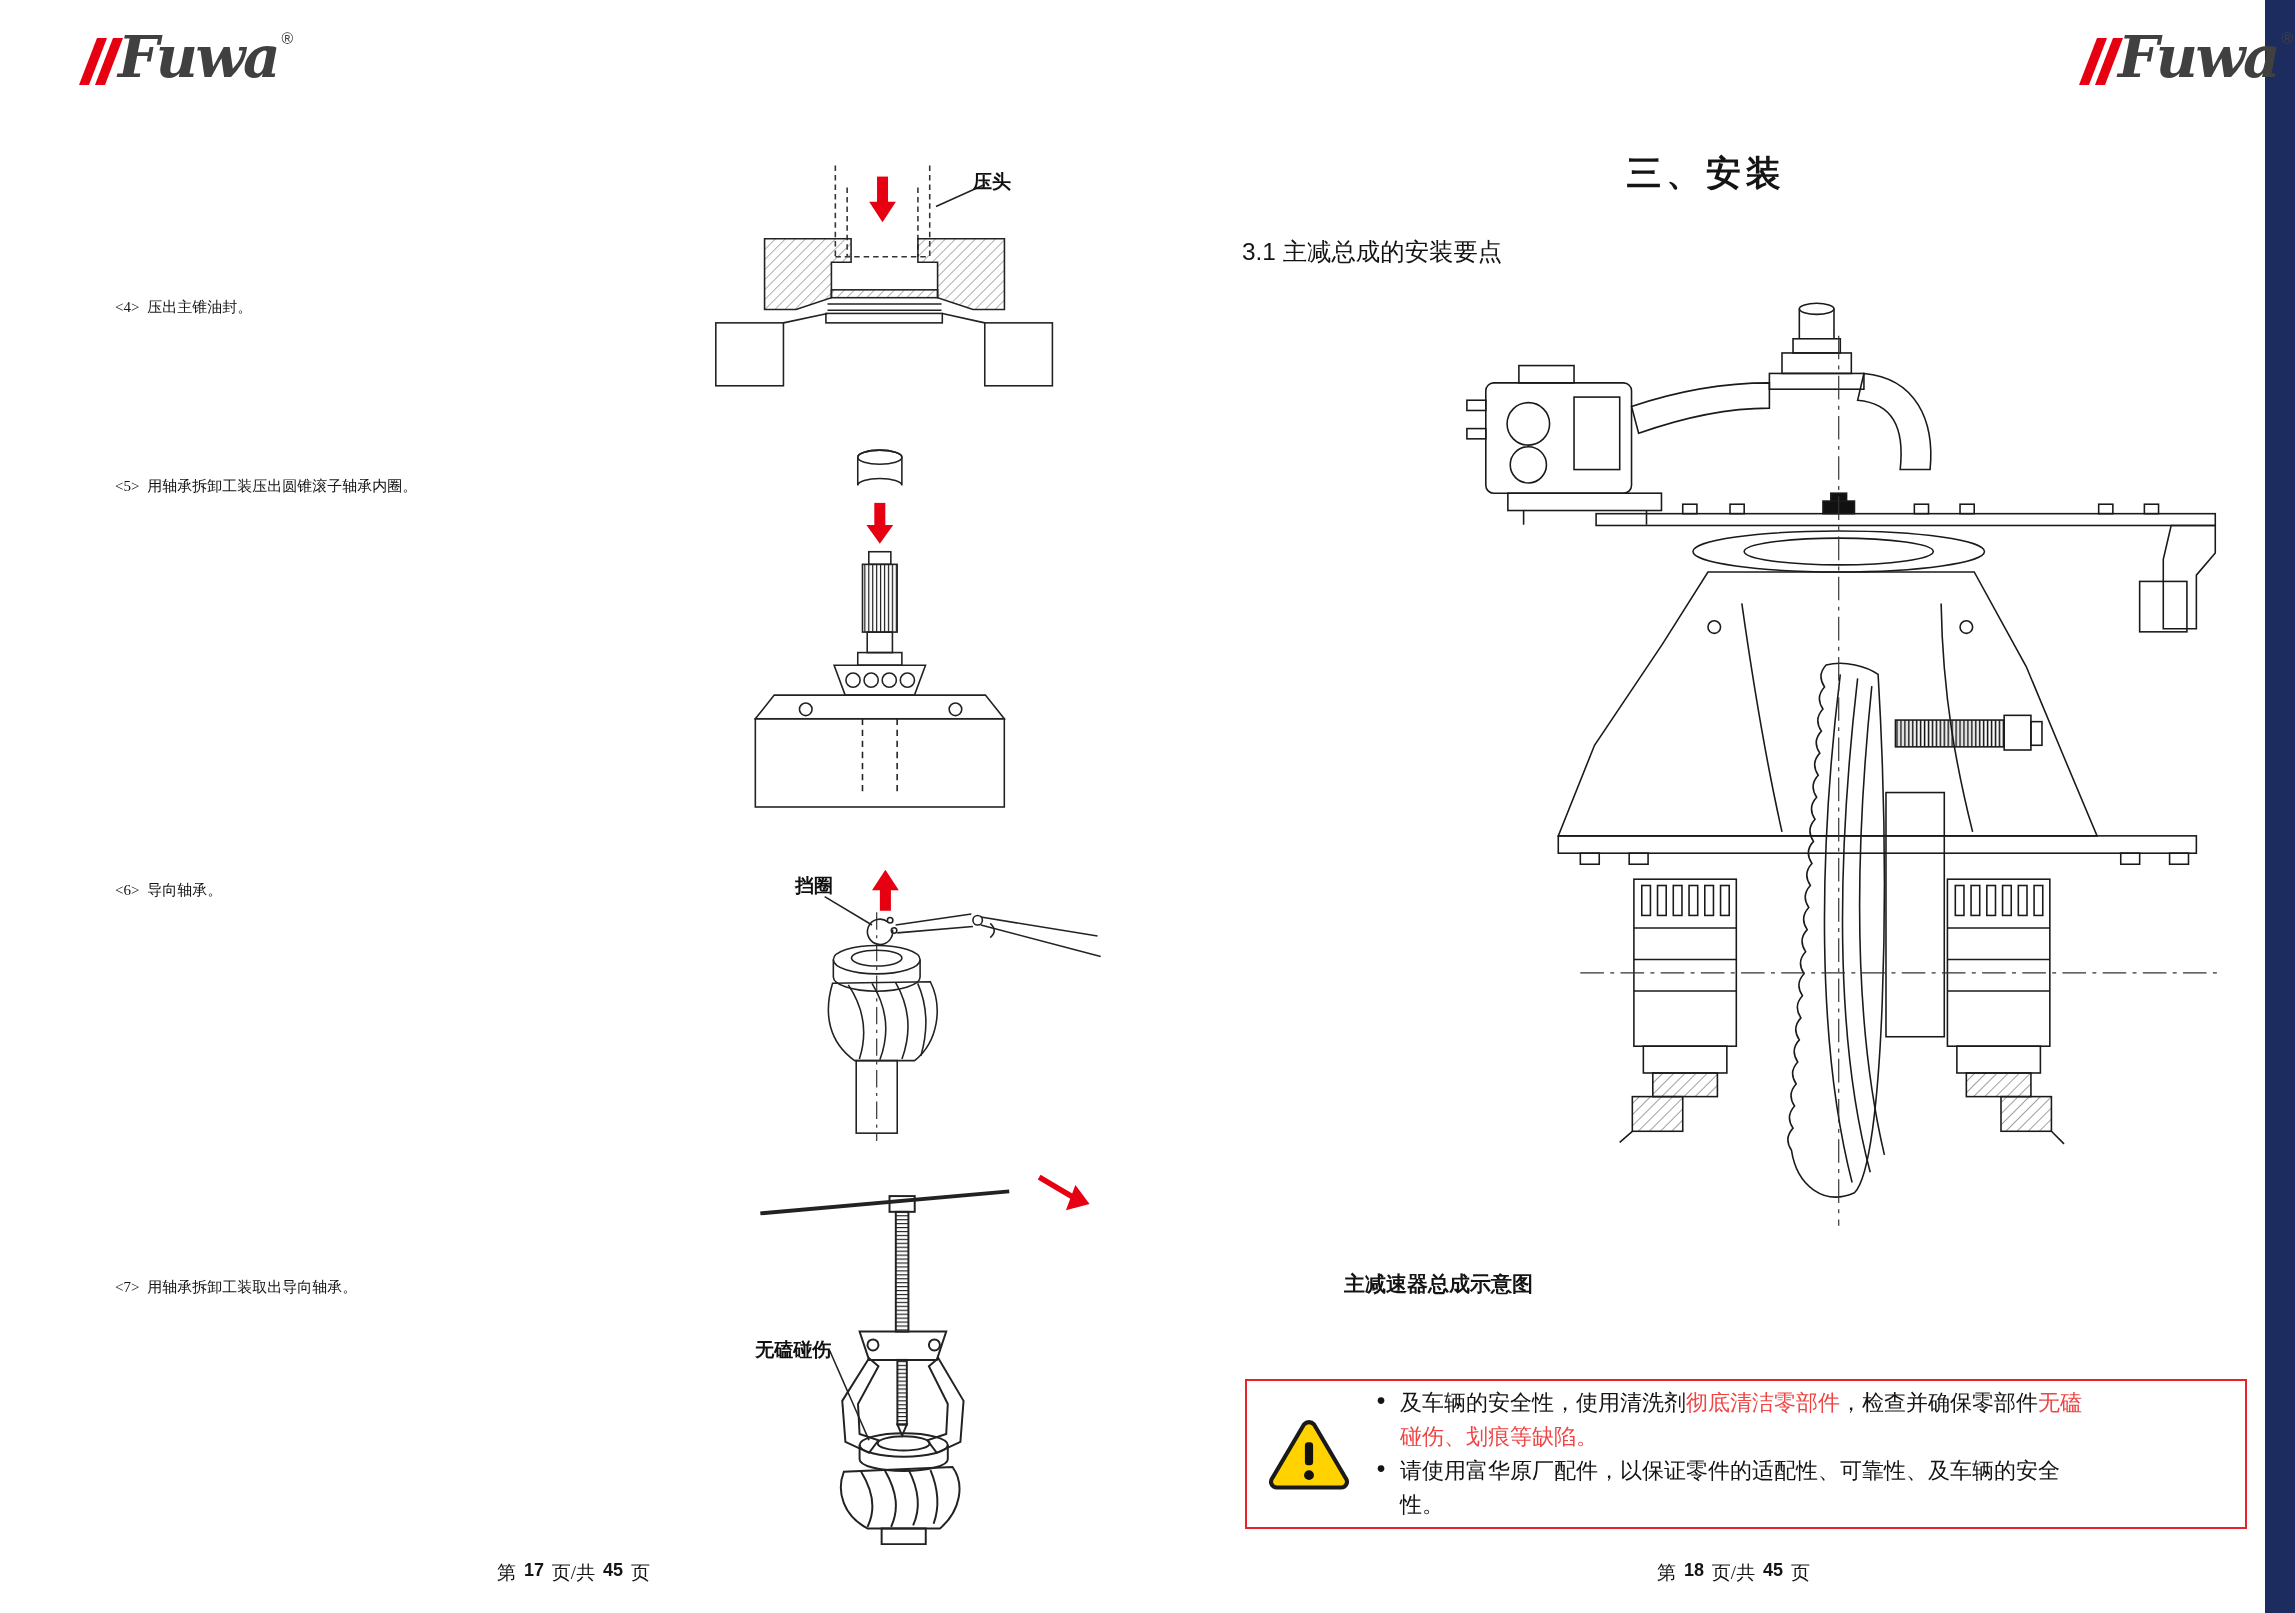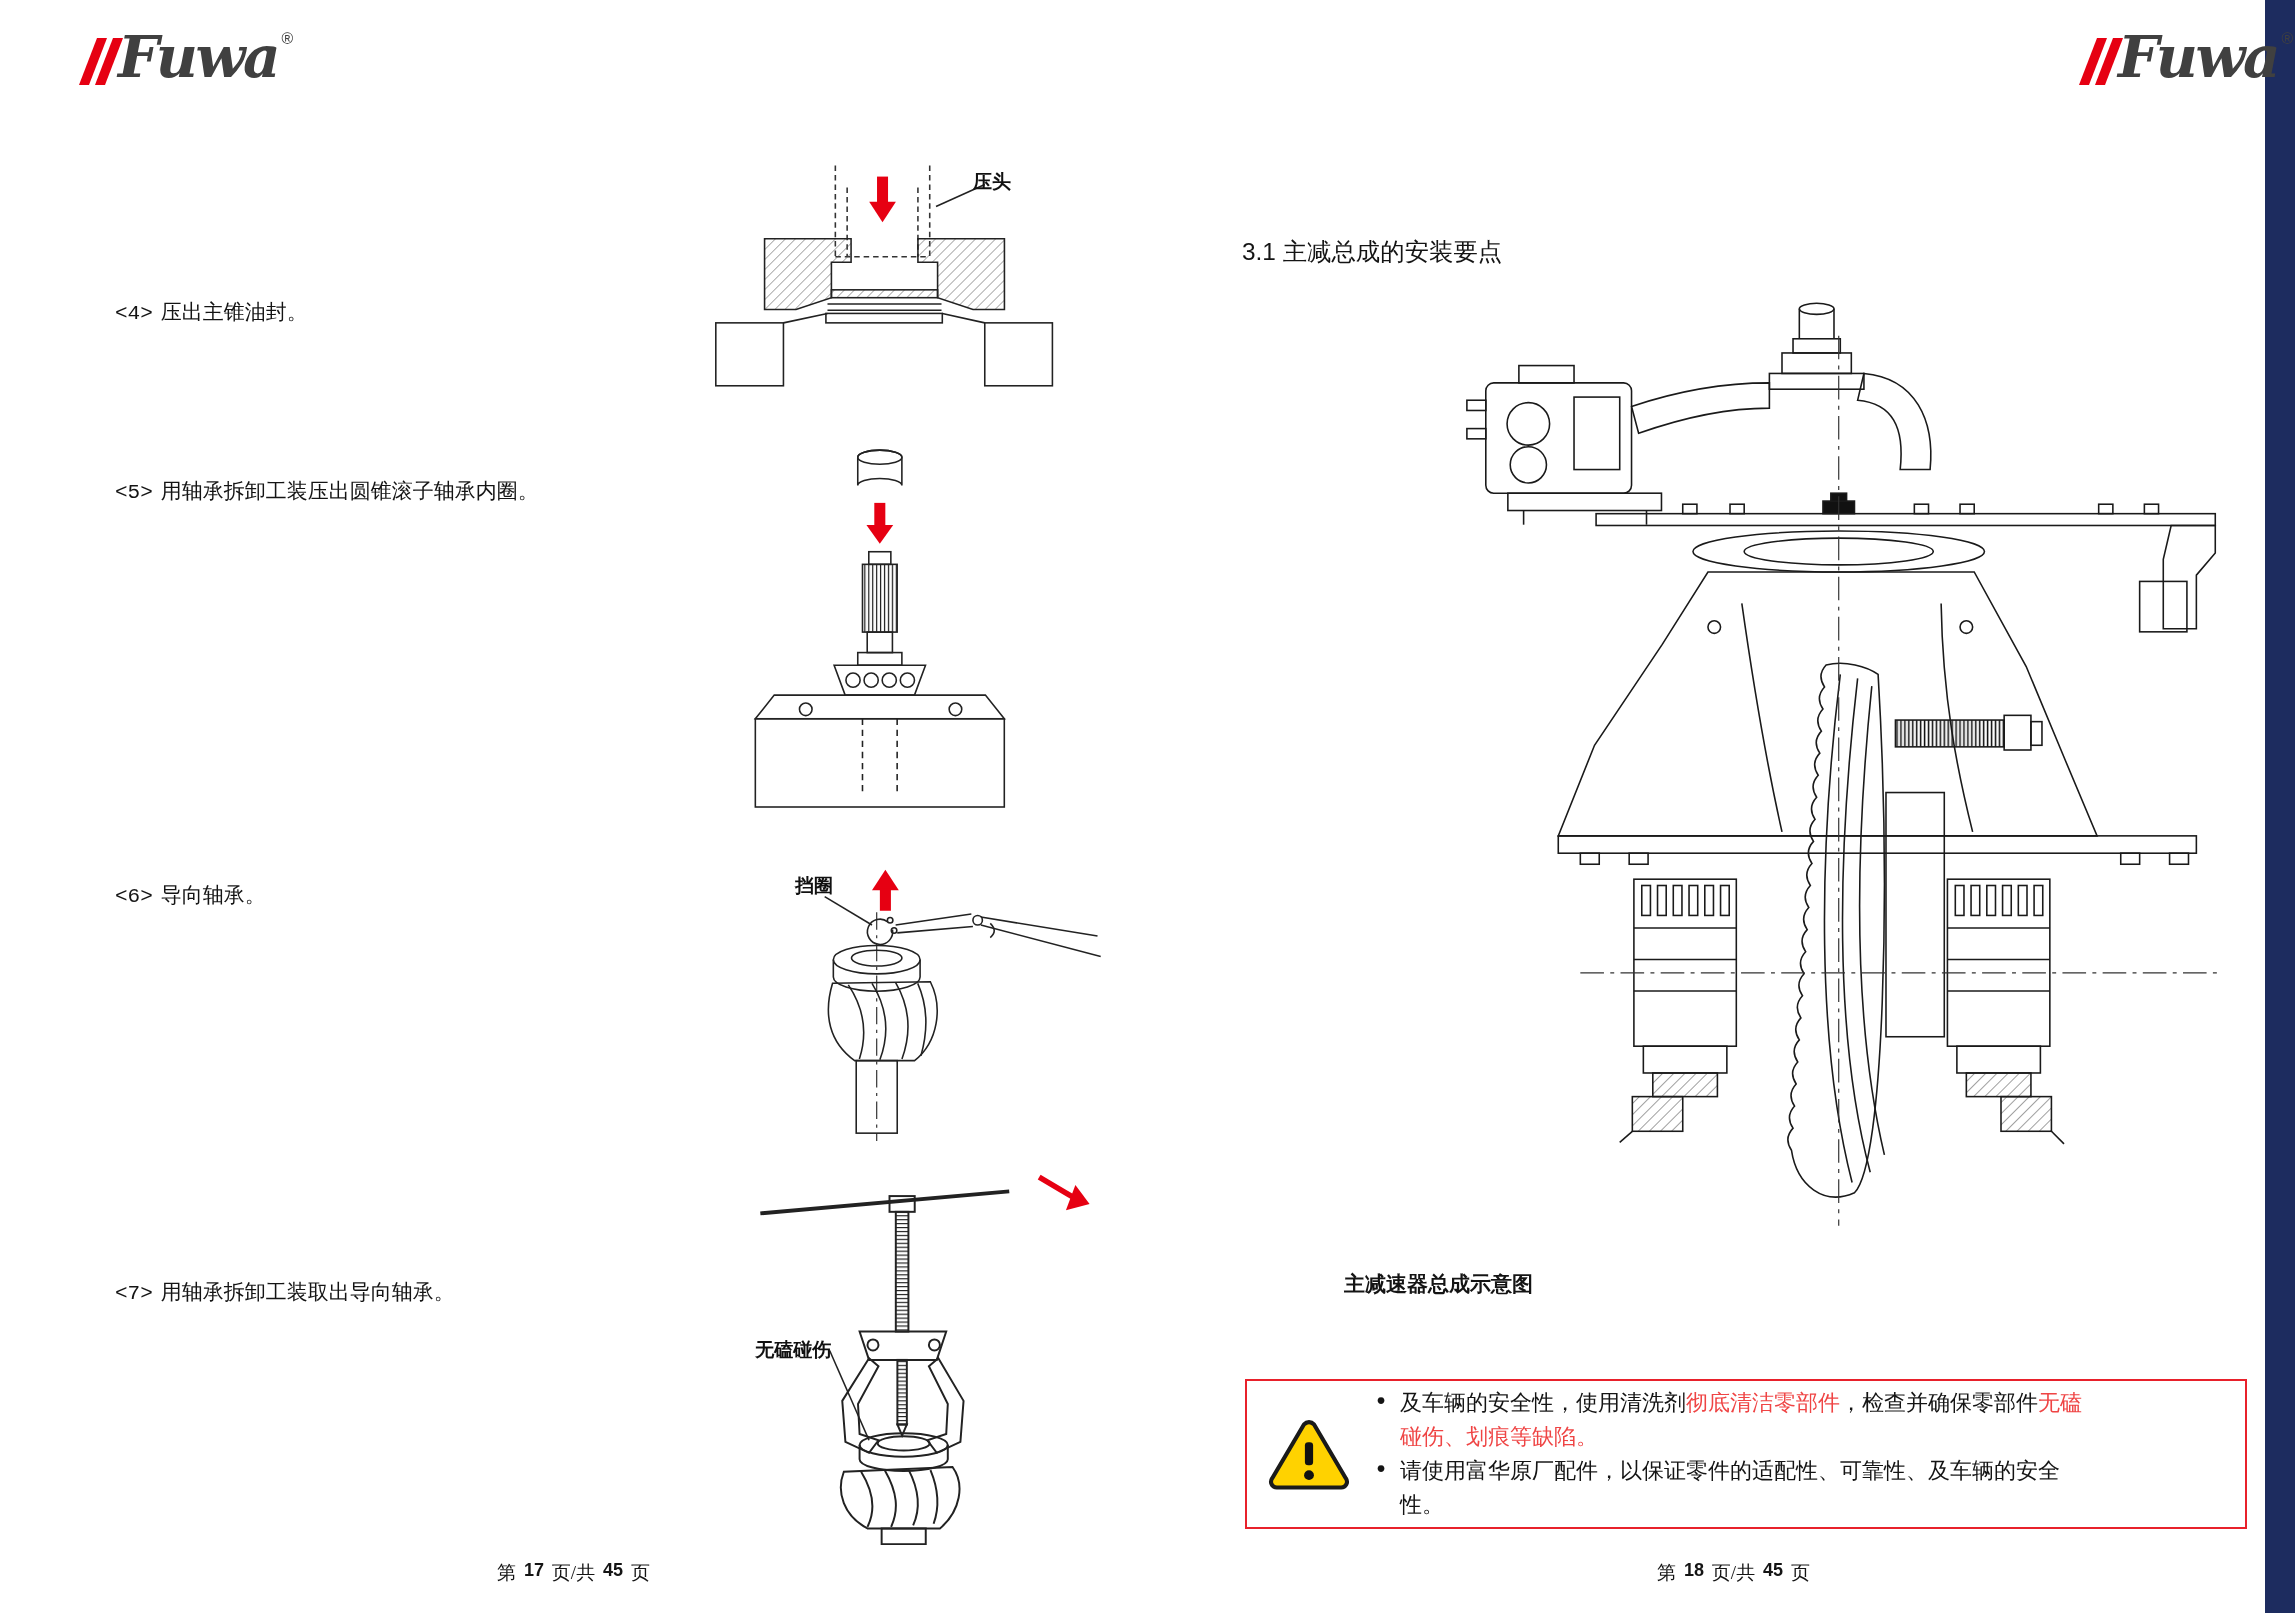--- a/index.html
+++ b/index.html
@@ -10,21 +10,21 @@
 
   
   .logo{position:absolute;display:flex;align-items:flex-start;color:#404040}
   .logo .bars{display:flex;gap:6.3px;margin-top:9.5px;margin-right:4.7px}
   .logo .bar{display:block;width:9.5px;height:47px;background:#e60012;transform:skewX(-21deg)}
   .logo .word{font-family:"DejaVu Serif",serif;font-style:italic;font-weight:bold;font-size:58px;line-height:1;letter-spacing:-2.4px}
   .logo .reg{font-size:15.8px;font-style:normal;margin-top:1.6px;margin-left:3.2px;font-family:"Liberation Sans",sans-serif}
   .logo-left{left:88px;top:28px}
   .logo-right{left:2088px;top:28px}
 
-  .step{position:absolute;font-family:Liberation Mono, monospace;font-size:21px;white-space:nowrap}
+  .step{position:absolute;font-family:Liberation Serif, serif;font-size:15px;white-space:nowrap}
   .step .sid{margin-right:7.9px}
 
   .fig{position:absolute}
   .fig svg{display:block;width:100%;height:100%}
   .fig-label{position:absolute;font-size:19px;font-weight:bold;color:#111;white-space:nowrap}
 
   .title{position:absolute;left:1147px;top:150px;width:1118px;text-align:center;font-size:35px;font-weight:bold;letter-spacing:4.7px}
   .section{position:absolute;left:1242px;top:236px;font-size:24.4px}
   .caption{position:absolute;left:1344px;top:1270px;width:876px;text-align:left;font-size:21px;font-weight:bold}
 
@@ -223,20 +223,21 @@
 
   <div class="logo logo-right">
     <span class="bars">
         <i class="bar"></i>
         <i class="bar"></i>
       </span>
     <span class="word">Fuwa</span>
     <span class="reg">®</span>
   </div>
 
+  <div class="title">三、安装</div>
   <div class="section">3.1 主减总成的安装要点</div>
 
   <div class="fig" style="left:1344px;top:288px;width:876px;height:950px">
     <svg viewBox="0 0 1112 1205">
       <defs>
         <pattern id="mh" width="10" height="10" patternUnits="userSpaceOnUse" patternTransform="rotate(45)">
           <line x1="0" y1="0" x2="0" y2="10" stroke="#444" stroke-width="1.3"></line>
         </pattern>
         <pattern id="mv" width="5" height="6" patternUnits="userSpaceOnUse">
           <line x1="2" y1="0" x2="2" y2="6" stroke="#111" stroke-width="2"></line>

